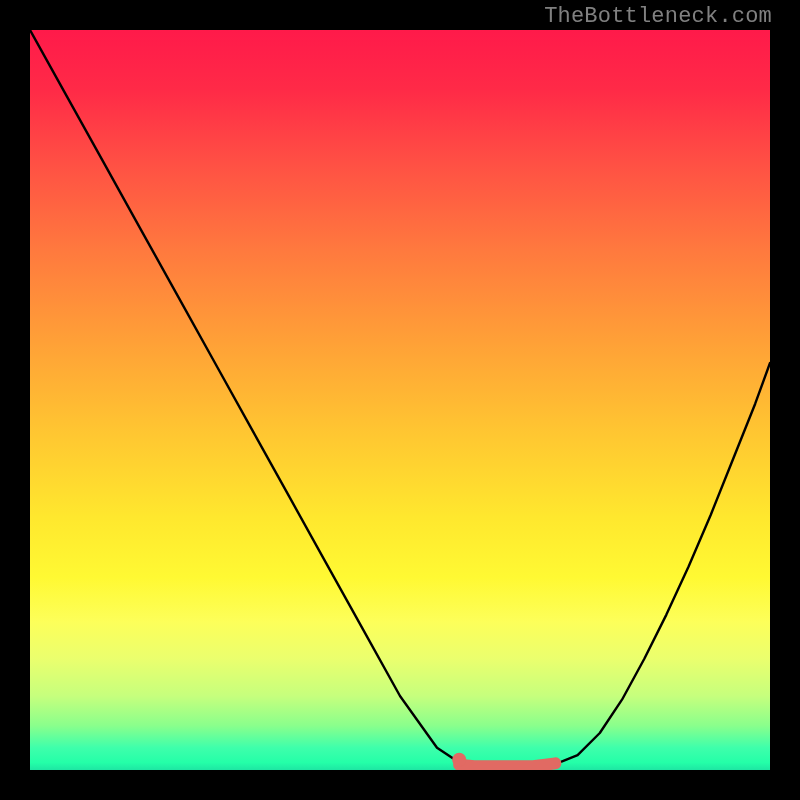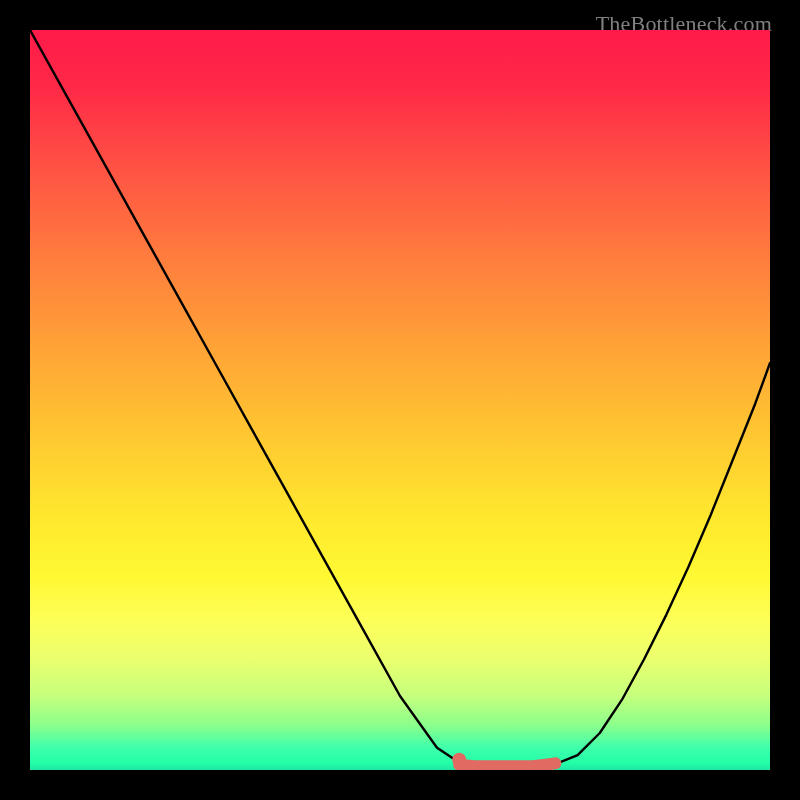--- a/index.html
+++ b/index.html
@@ -28,24 +28,24 @@
       #fdff5a 80%,
       #eaff6e 85%,
       #c6ff7d 90%,
       #8aff8c 94%,
       #3effab 97%,
       #24ffa8 99%,
       #1ee6a3 100%);
   }
   .watermark {
     position: absolute;
-    top: 11px;
+    top: 4px;
     right: 28px;
     color: #808080;
-    font-family: Liberation Serif, serif;
+    font-family: Liberation Mono, monospace;
     font-size: 22px;
     font-weight: 400;
     letter-spacing: 0.2px;
   }
   svg.curve-layer {
     position: absolute;
     left: 30px;
     top: 30px;
     width: 740px;
     height: 740px;

